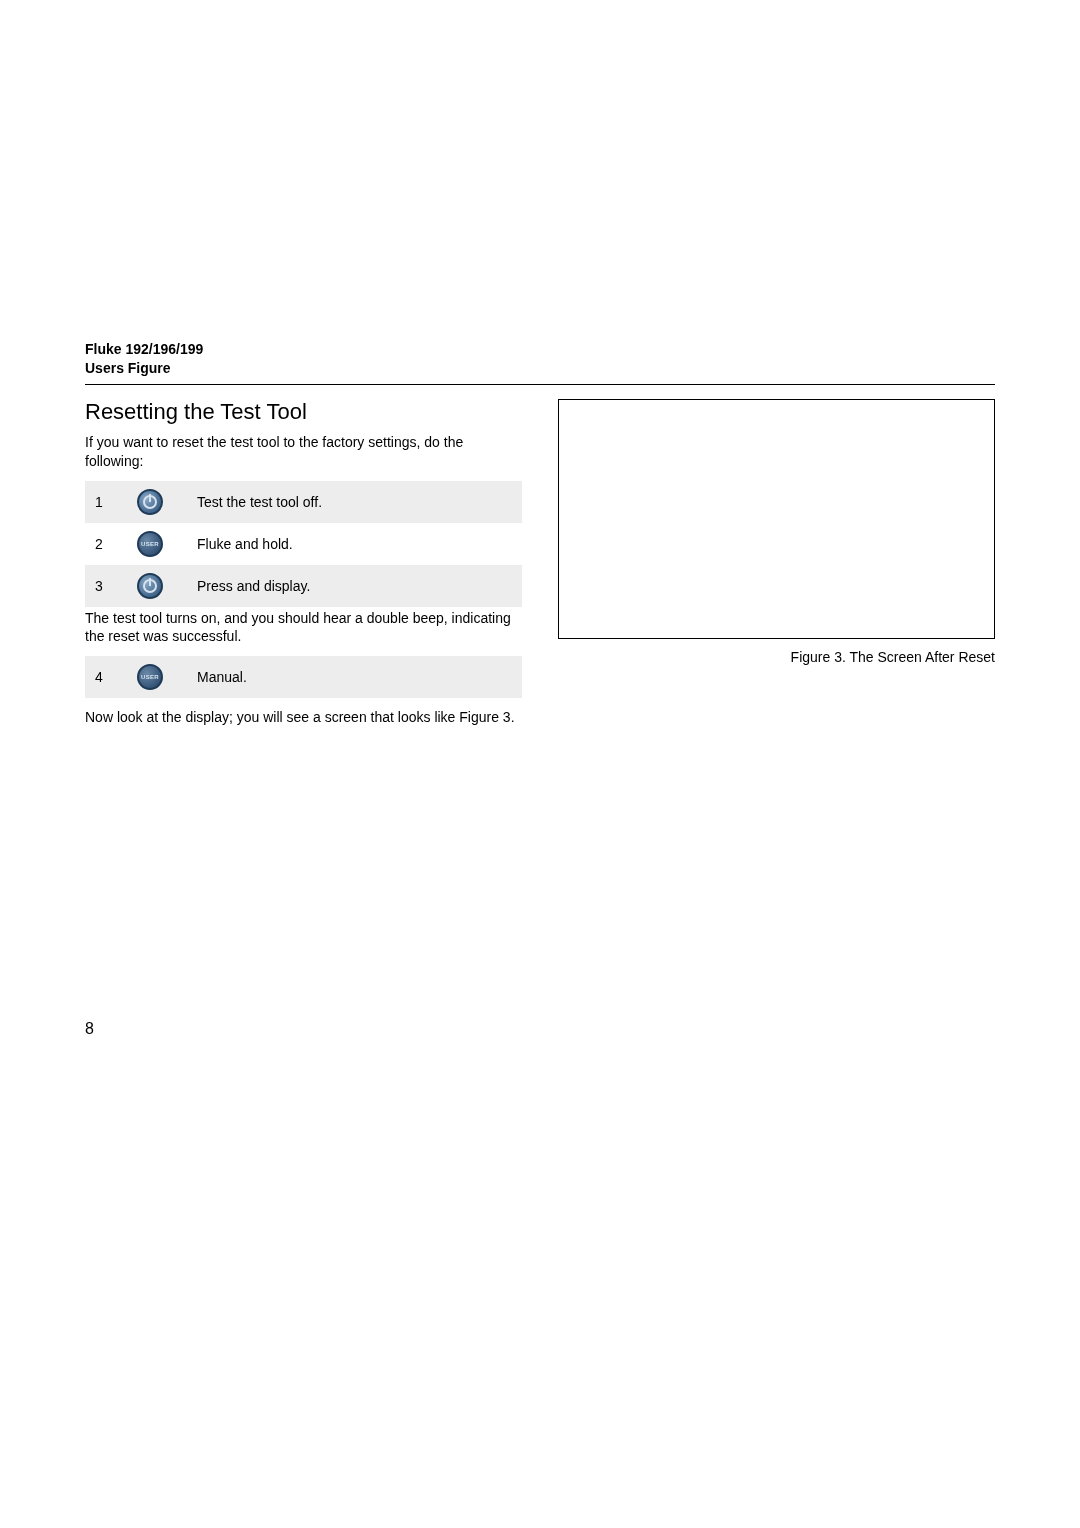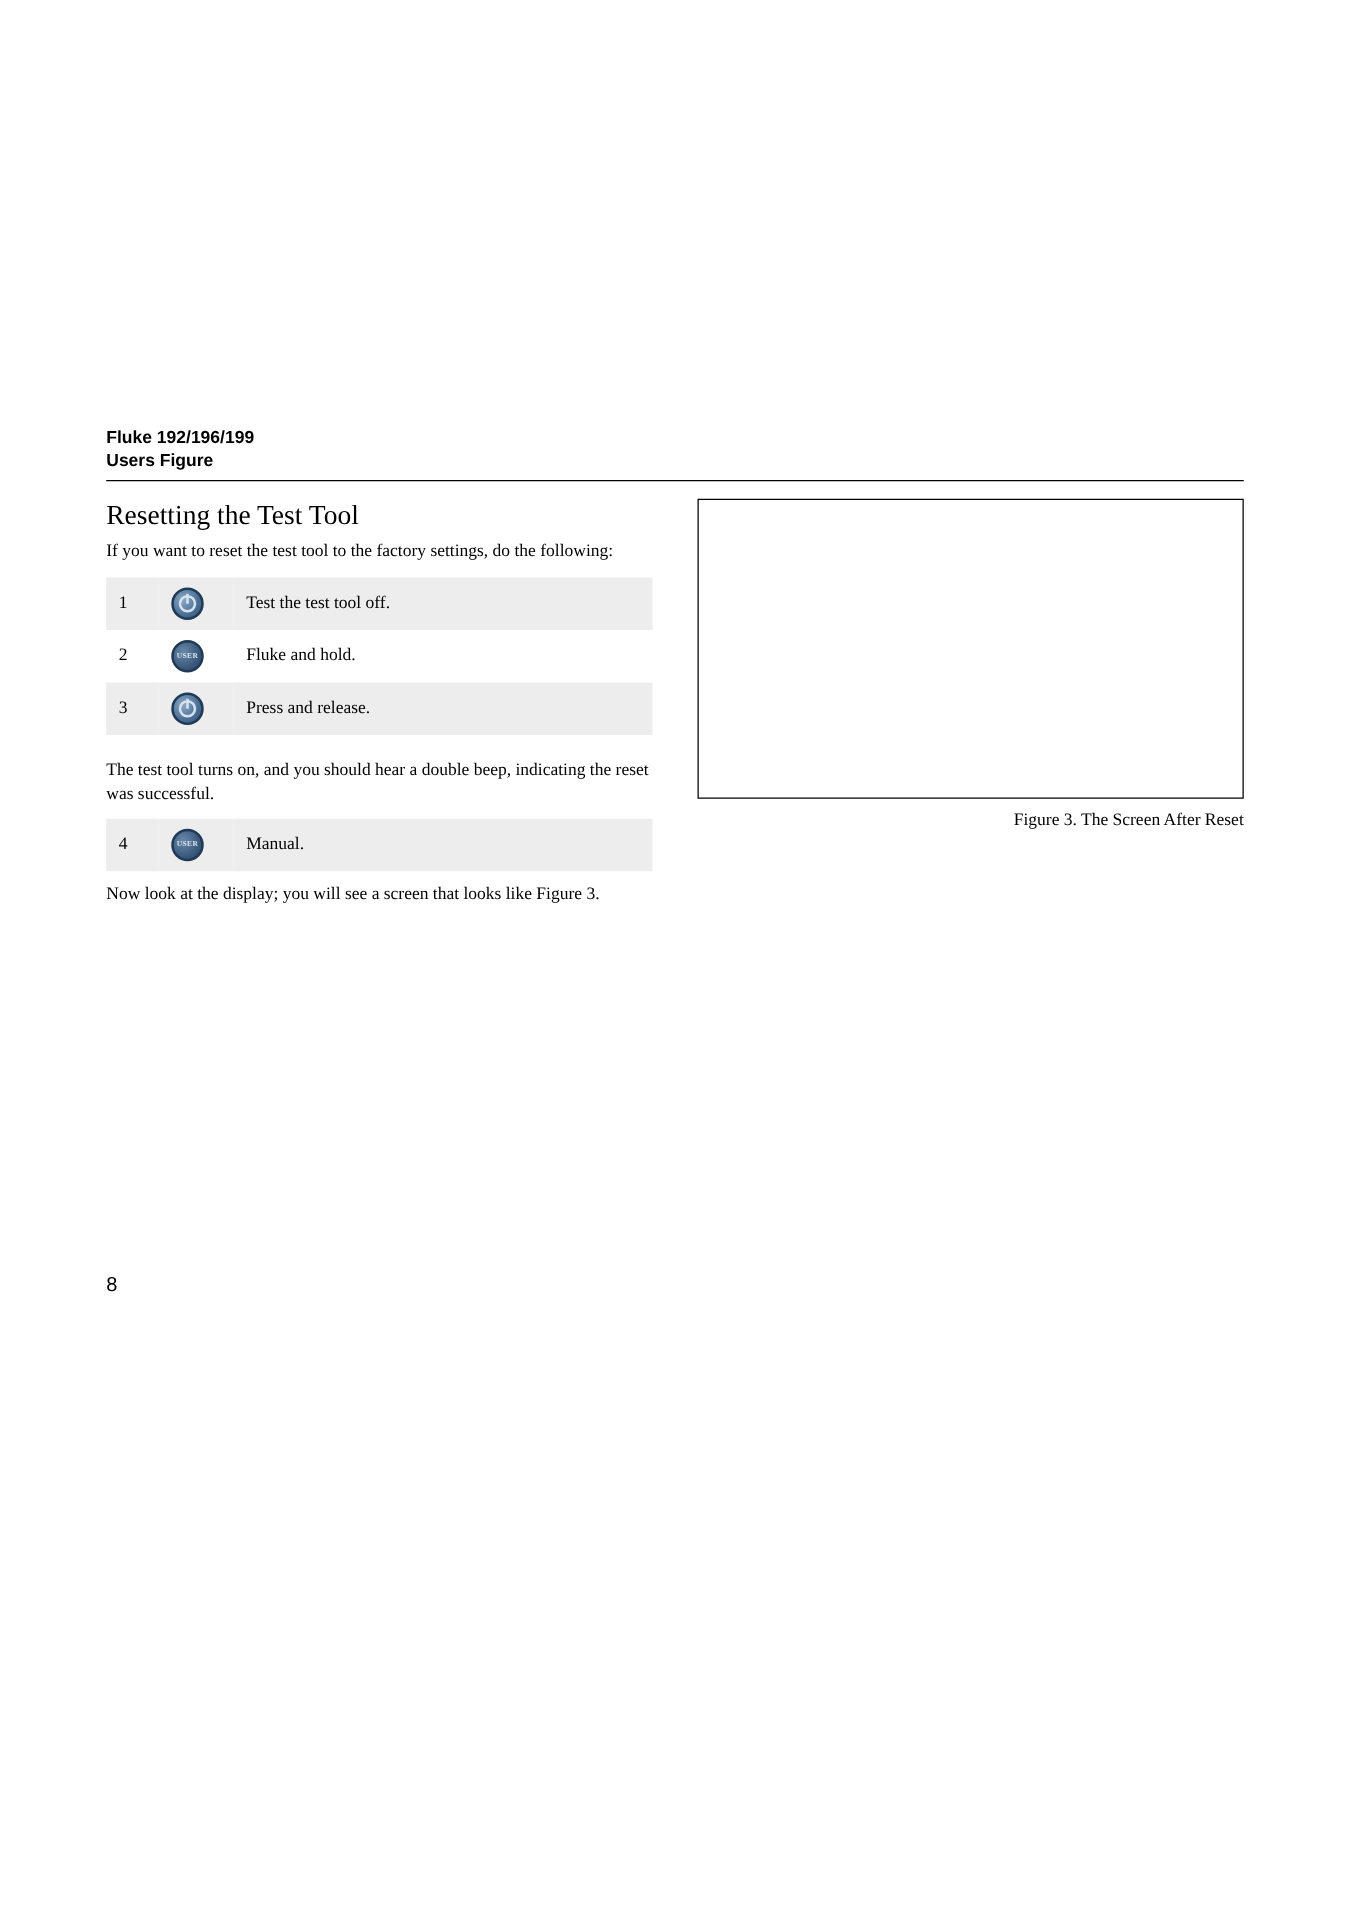--- a/index.html
+++ b/index.html
@@ -22,21 +22,20 @@
     font-weight: bold;
   }
   .header-rule {
     border: none;
     border-top: 1px solid #000;
     margin: 4px 0 14px 0;
   }
   .columns {
     display: flex;
     gap: 36px;
-    font-family: Liberation Serif, serif;
   }
   .col {
     flex: 1;
   }
   .section-title {
     font-size: 22px;
     font-weight: normal;
     margin: 0 0 8px 0;
   }
   .body-text {
@@ -154,26 +153,26 @@
           </td>
           <td>Fluke and hold.</td>
         </tr>
         <tr class="shaded">
           <td class="step-num">3</td>
           <td class="step-icon">
             <span class="icon-btn icon-power">
                   <span class="icon-power-inner"></span>
                 </span>
           </td>
-          <td>Press and release.</td>
+          <td>Press and display.</td>
         </tr>
       </tbody>
         </table>
 
-      <p class="body-text" style="margin-top:20px;">The test tool turns on, and you should hear a double beep, indicating the reset was successful.</p>
+      <p class="body-text" style="margin-top:2px;">The test tool turns on, and you should hear a double beep, indicating the reset was successful.</p>
 
       <table class="steps">
         <tbody>
             <tr class="shaded">
           <td class="step-num">4</td>
           <td class="step-icon">
             <span class="icon-btn icon-user">USER</span>
           </td>
           <td>Manual.</td>
         </tr>

